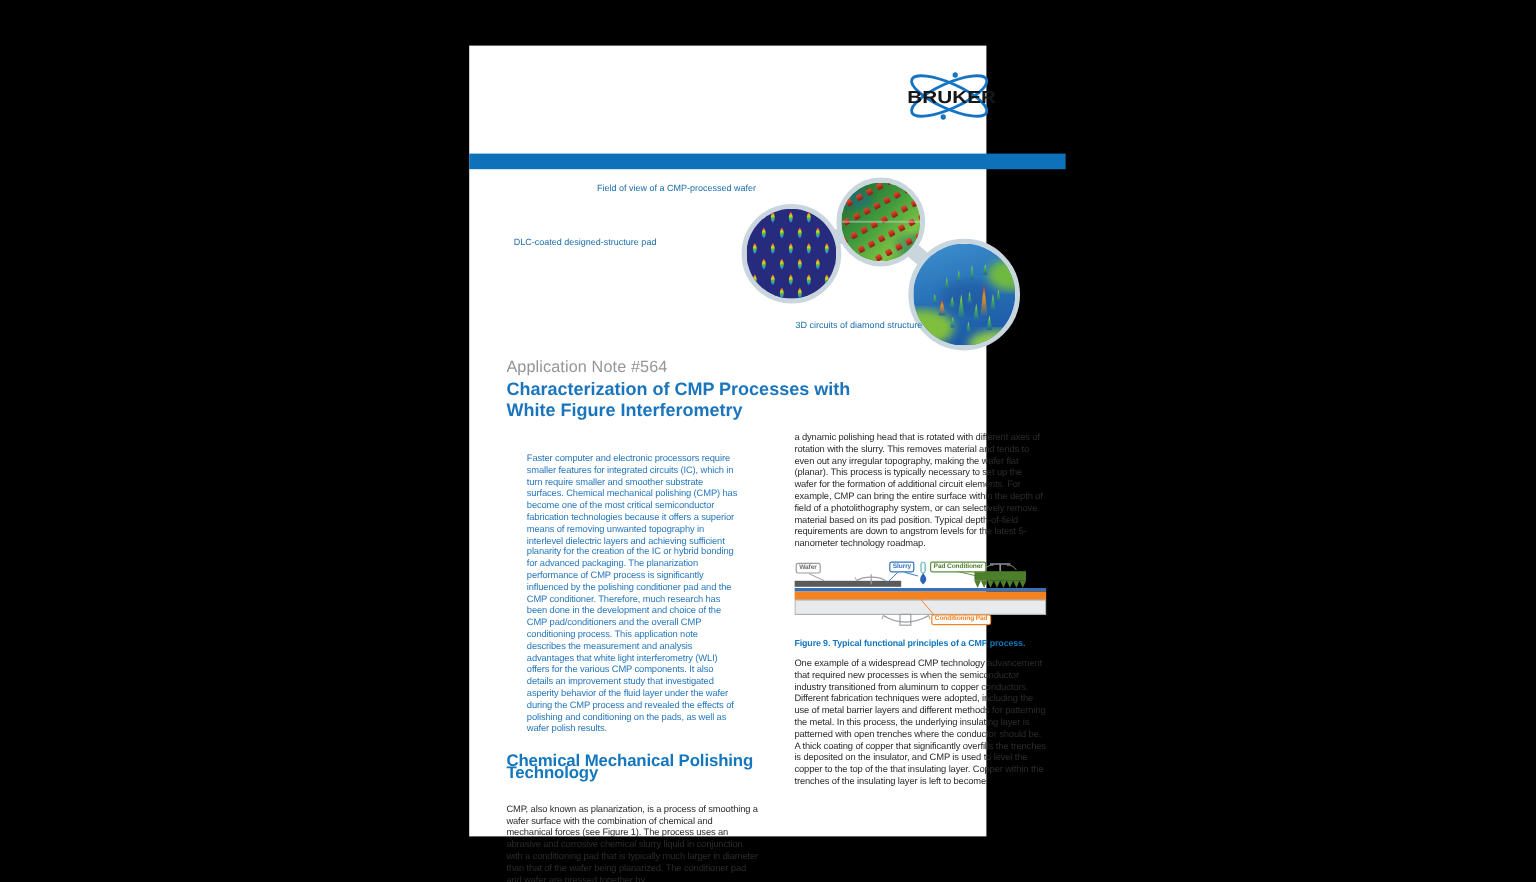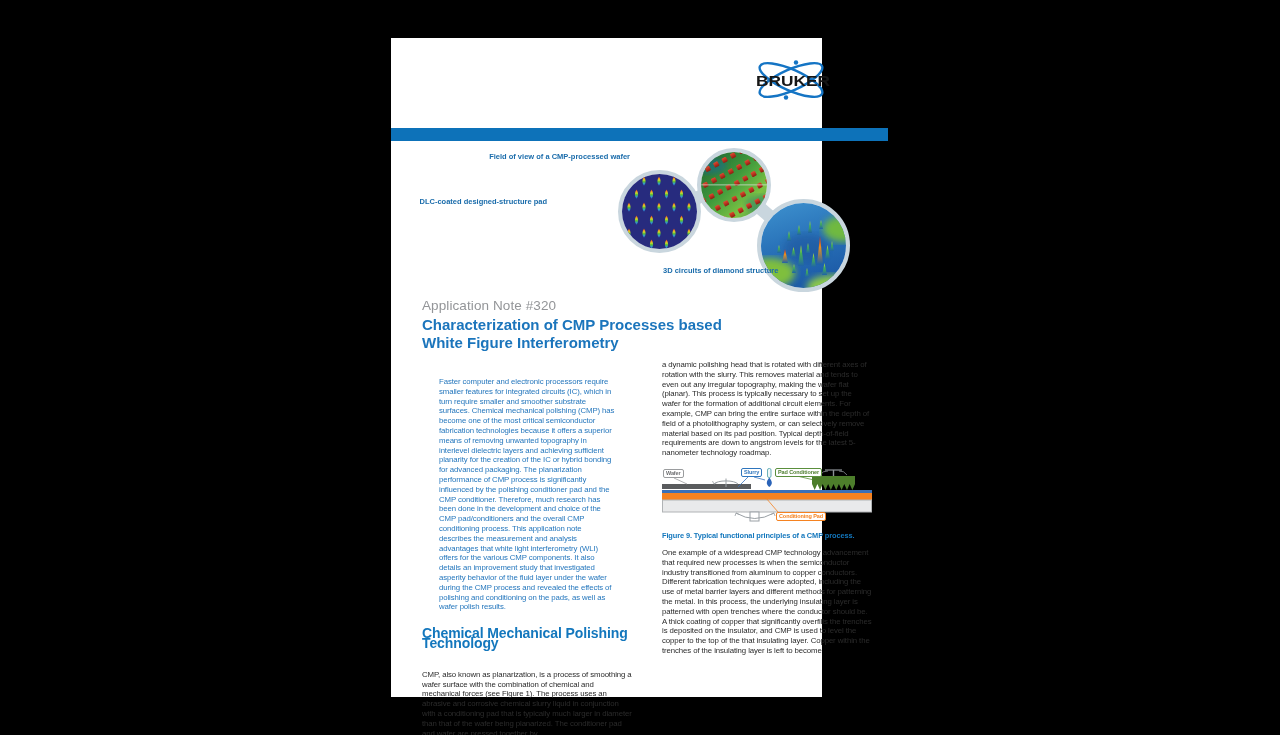--- a/index.html
+++ b/index.html
@@ -10,21 +10,21 @@
   .page{
     position:absolute;left:391px;top:38px;width:431px;height:659px;background:#ffffff;
   }
   
   .logo{position:absolute;left:362px;top:20px;width:80px;height:50px;}
   .bluebar{position:absolute;left:0;top:90px;width:497px;height:13px;background:#0d72b9;}
   
   .circle{position:absolute;border-radius:50%;border:4px solid #c9d6de;overflow:hidden;background:#fff;box-sizing:border-box;}
   .circle svg{display:block;}
   .connector{position:absolute;background:#c9d6de;border-radius:4px;}
-  .hero-label{position:absolute;font-size:7.5px;font-weight:bold;color:#1a6cab;white-space:nowrap;padding-left:10px;}
+  .hero-label{position:absolute;font-size:7.5px;font-weight:normal;color:#1a6cab;white-space:nowrap;padding-left:10px;}
   
   .title-block{position:absolute;left:31px;top:260px;width:300px;}
   .note-number{font-size:13.5px;color:#939598;margin:0 0 3px 0;letter-spacing:.1px;}
   .doc-title{font-size:15px;font-weight:bold;color:#1b75bc;line-height:18px;margin:0;}
   
   .col{position:absolute;top:322px;width:210px;font-size:7.8px;line-height:9.8px;letter-spacing:-0.1px;color:#2b2b2b;}
   .col-left{left:31px;}
   .col-right{left:259px;margin-left:12px;}
   .intro{color:#2577bd;margin:17px;}
   .sec-heading{color:#1377bd;font-weight:bold;font-size:14px;margin:12px 0 21px 0;}
@@ -227,23 +227,23 @@
         <path d="M44,74 L46,65 L48,74 Z" fill="url(#spkG)"></path>
       </g>
     </svg>
   </div>
 
   <div class="hero-label" style="right:192px;top:114px;">Field of view of a CMP-processed wafer</div>
   <div class="hero-label" style="right:275px;top:159px;">DLC-coated designed-structure pad</div>
   <div class="hero-label" style="left:262px;top:228px;">3D circuits of diamond structure</div>
 
   <div class="title-block">
-    <div class="note-number">Application Note #320</div>
+    <div class="note-number">Application Note #564</div>
     <div class="doc-title">
-      <span style="display:block">Characterization of CMP Processes based</span>
+      <span style="display:block">Characterization of CMP Processes with</span>
       <span style="display:block">White Figure Interferometry</span>
     </div>
   </div>
 
   <div class="col col-left">
     <p class="intro">Faster computer and electronic processors require smaller features for integrated circuits (IC), which in turn require smaller and smoother substrate surfaces. Chemical mechanical polishing (CMP) has become one of the most critical semiconductor fabrication technologies because it offers a superior means of removing unwanted topography in interlevel dielectric layers and achieving sufficient planarity for the creation of the IC or hybrid bonding for advanced packaging. The planarization performance of CMP process is significantly influenced by the polishing conditioner pad and the CMP conditioner. Therefore, much research has been done in the development and choice of the CMP pad/conditioners and the overall CMP conditioning process. This application note describes the measurement and analysis advantages that white light interferometry (WLI) offers for the various CMP components. It also details an improvement study that investigated asperity behavior of the fluid layer under the wafer during the CMP process and revealed the effects of polishing and conditioning on the pads, as well as wafer polish results.</p>
     <div class="sec-heading">Chemical Mechanical Polishing Technology</div>
     <p class="para">CMP, also known as planarization, is a process of smoothing a wafer surface with the combination of chemical and mechanical forces (see Figure 1). The process uses an abrasive and corrosive chemical slurry liquid in conjunction with a conditioning pad that is typically much larger in diameter than that of the wafer being planarized. The conditioner pad and wafer are pressed together by</p>
   </div>
 

